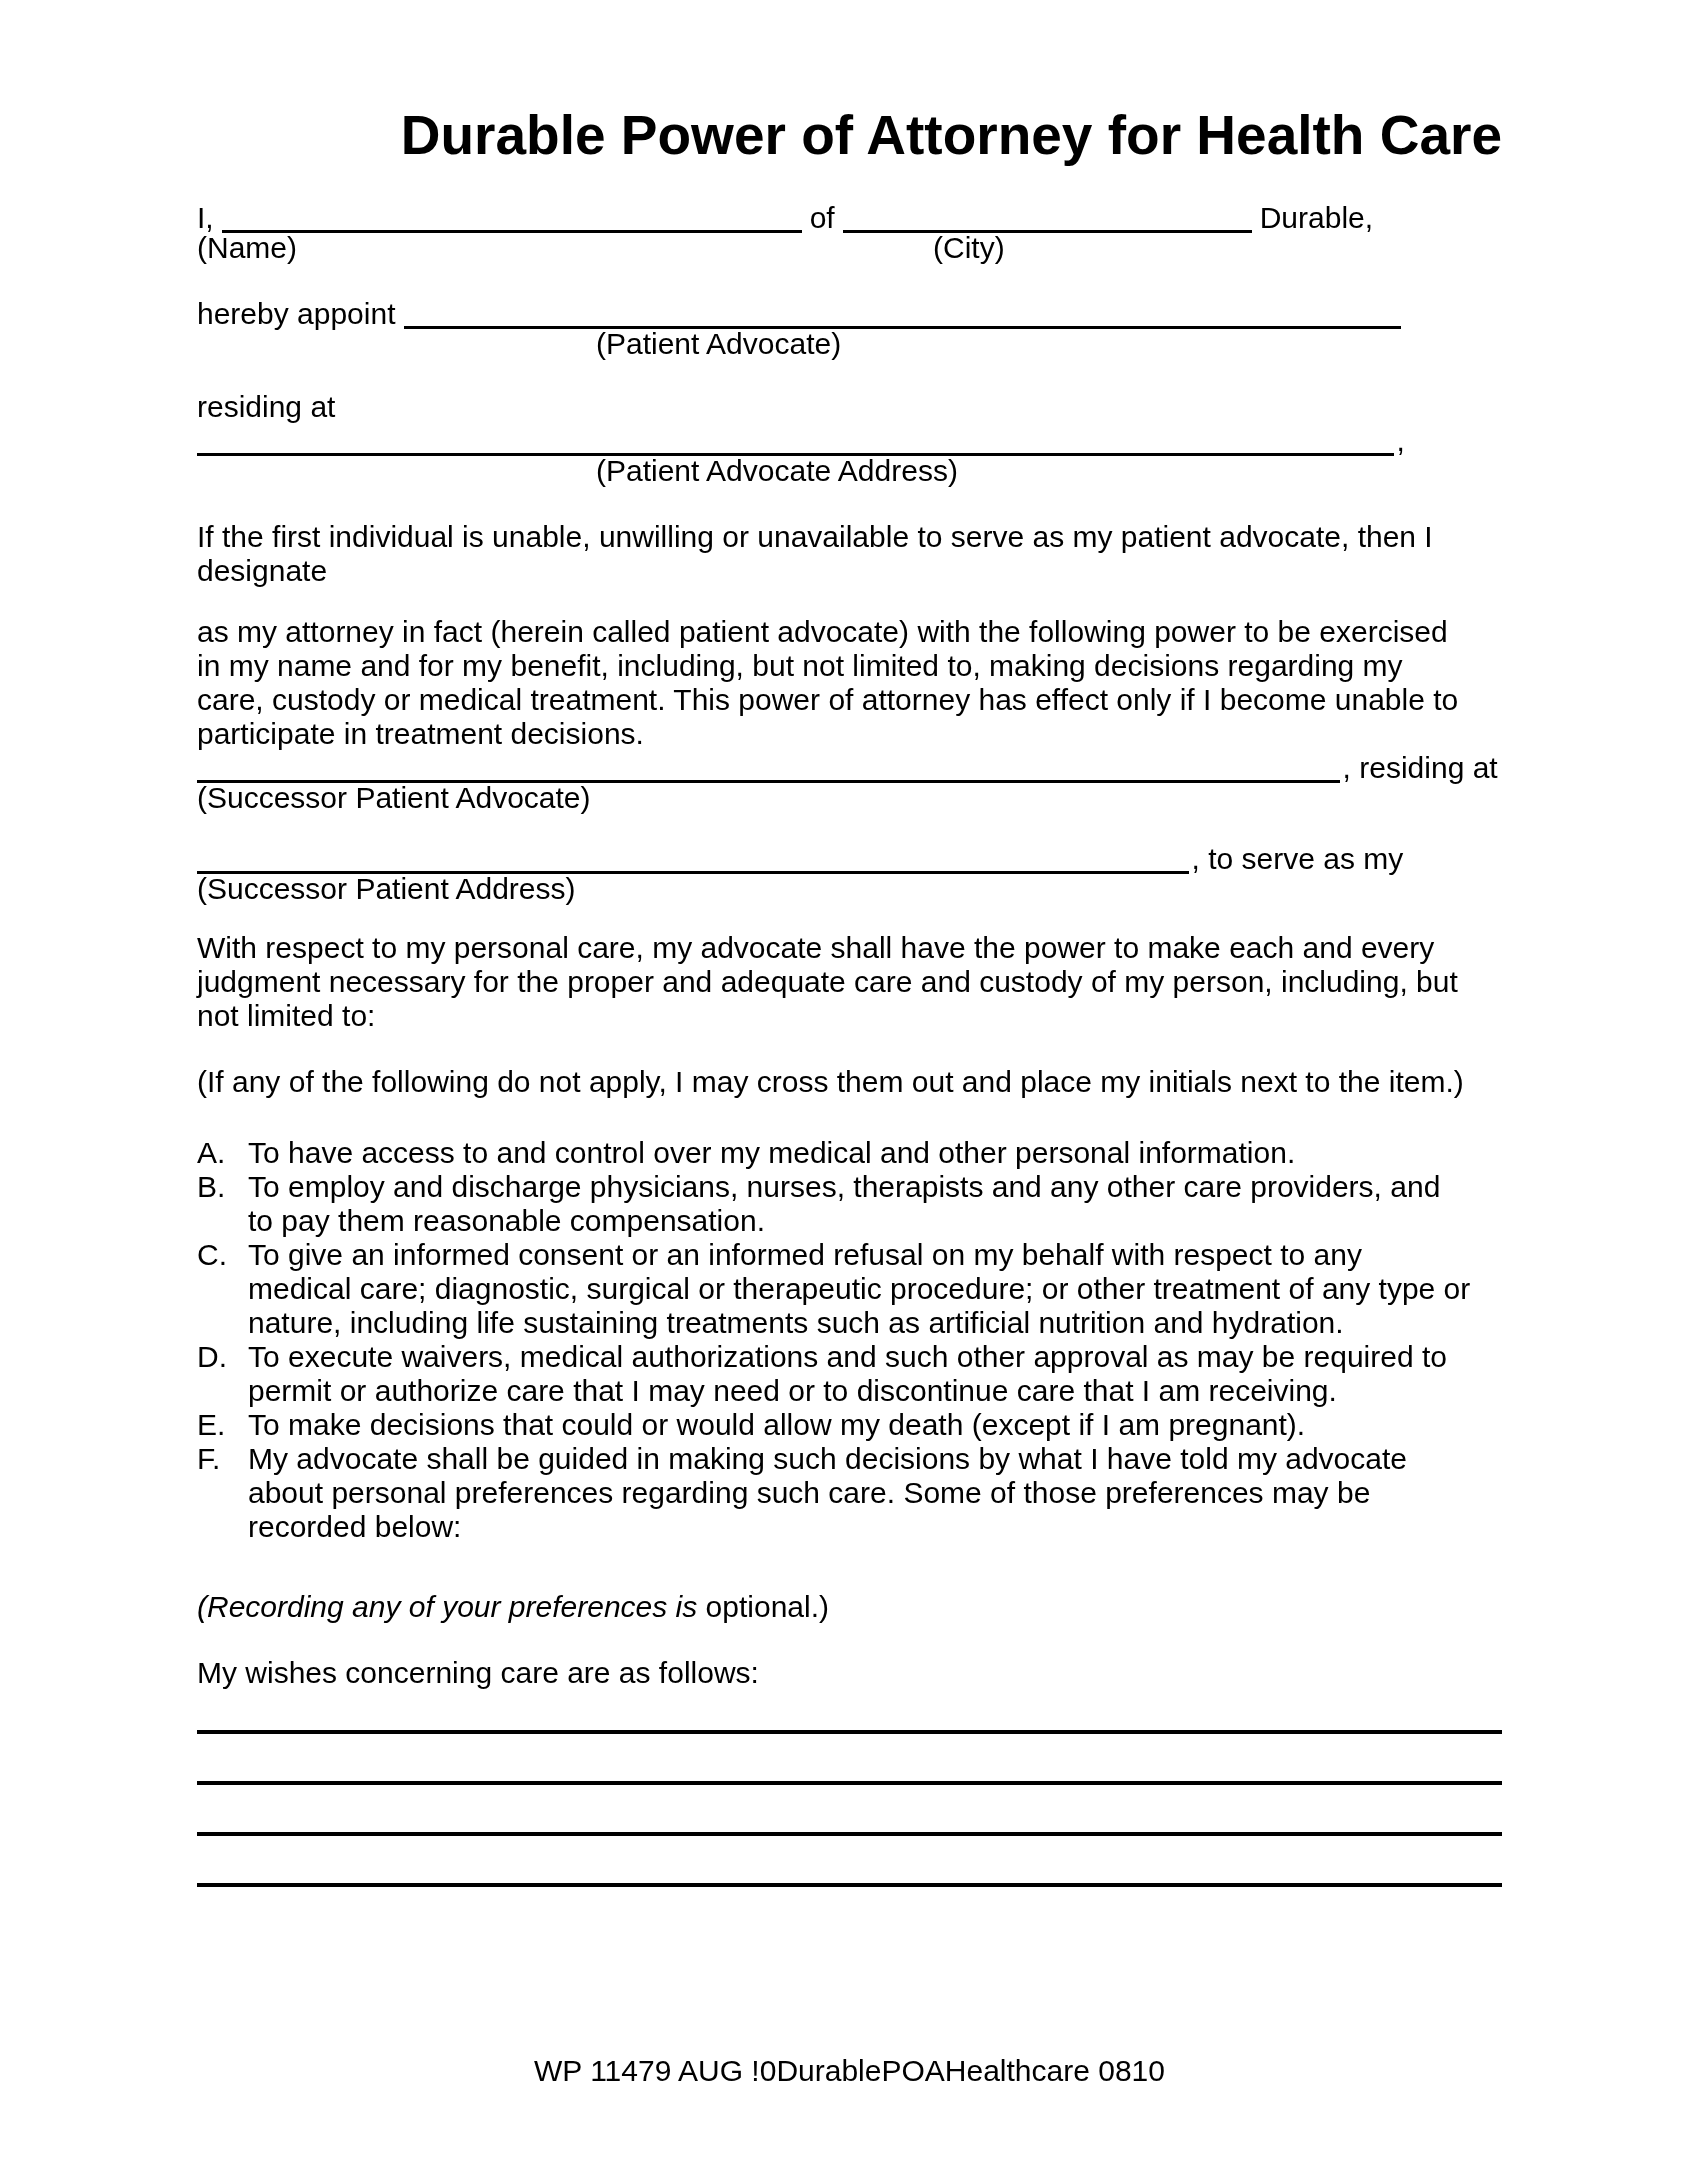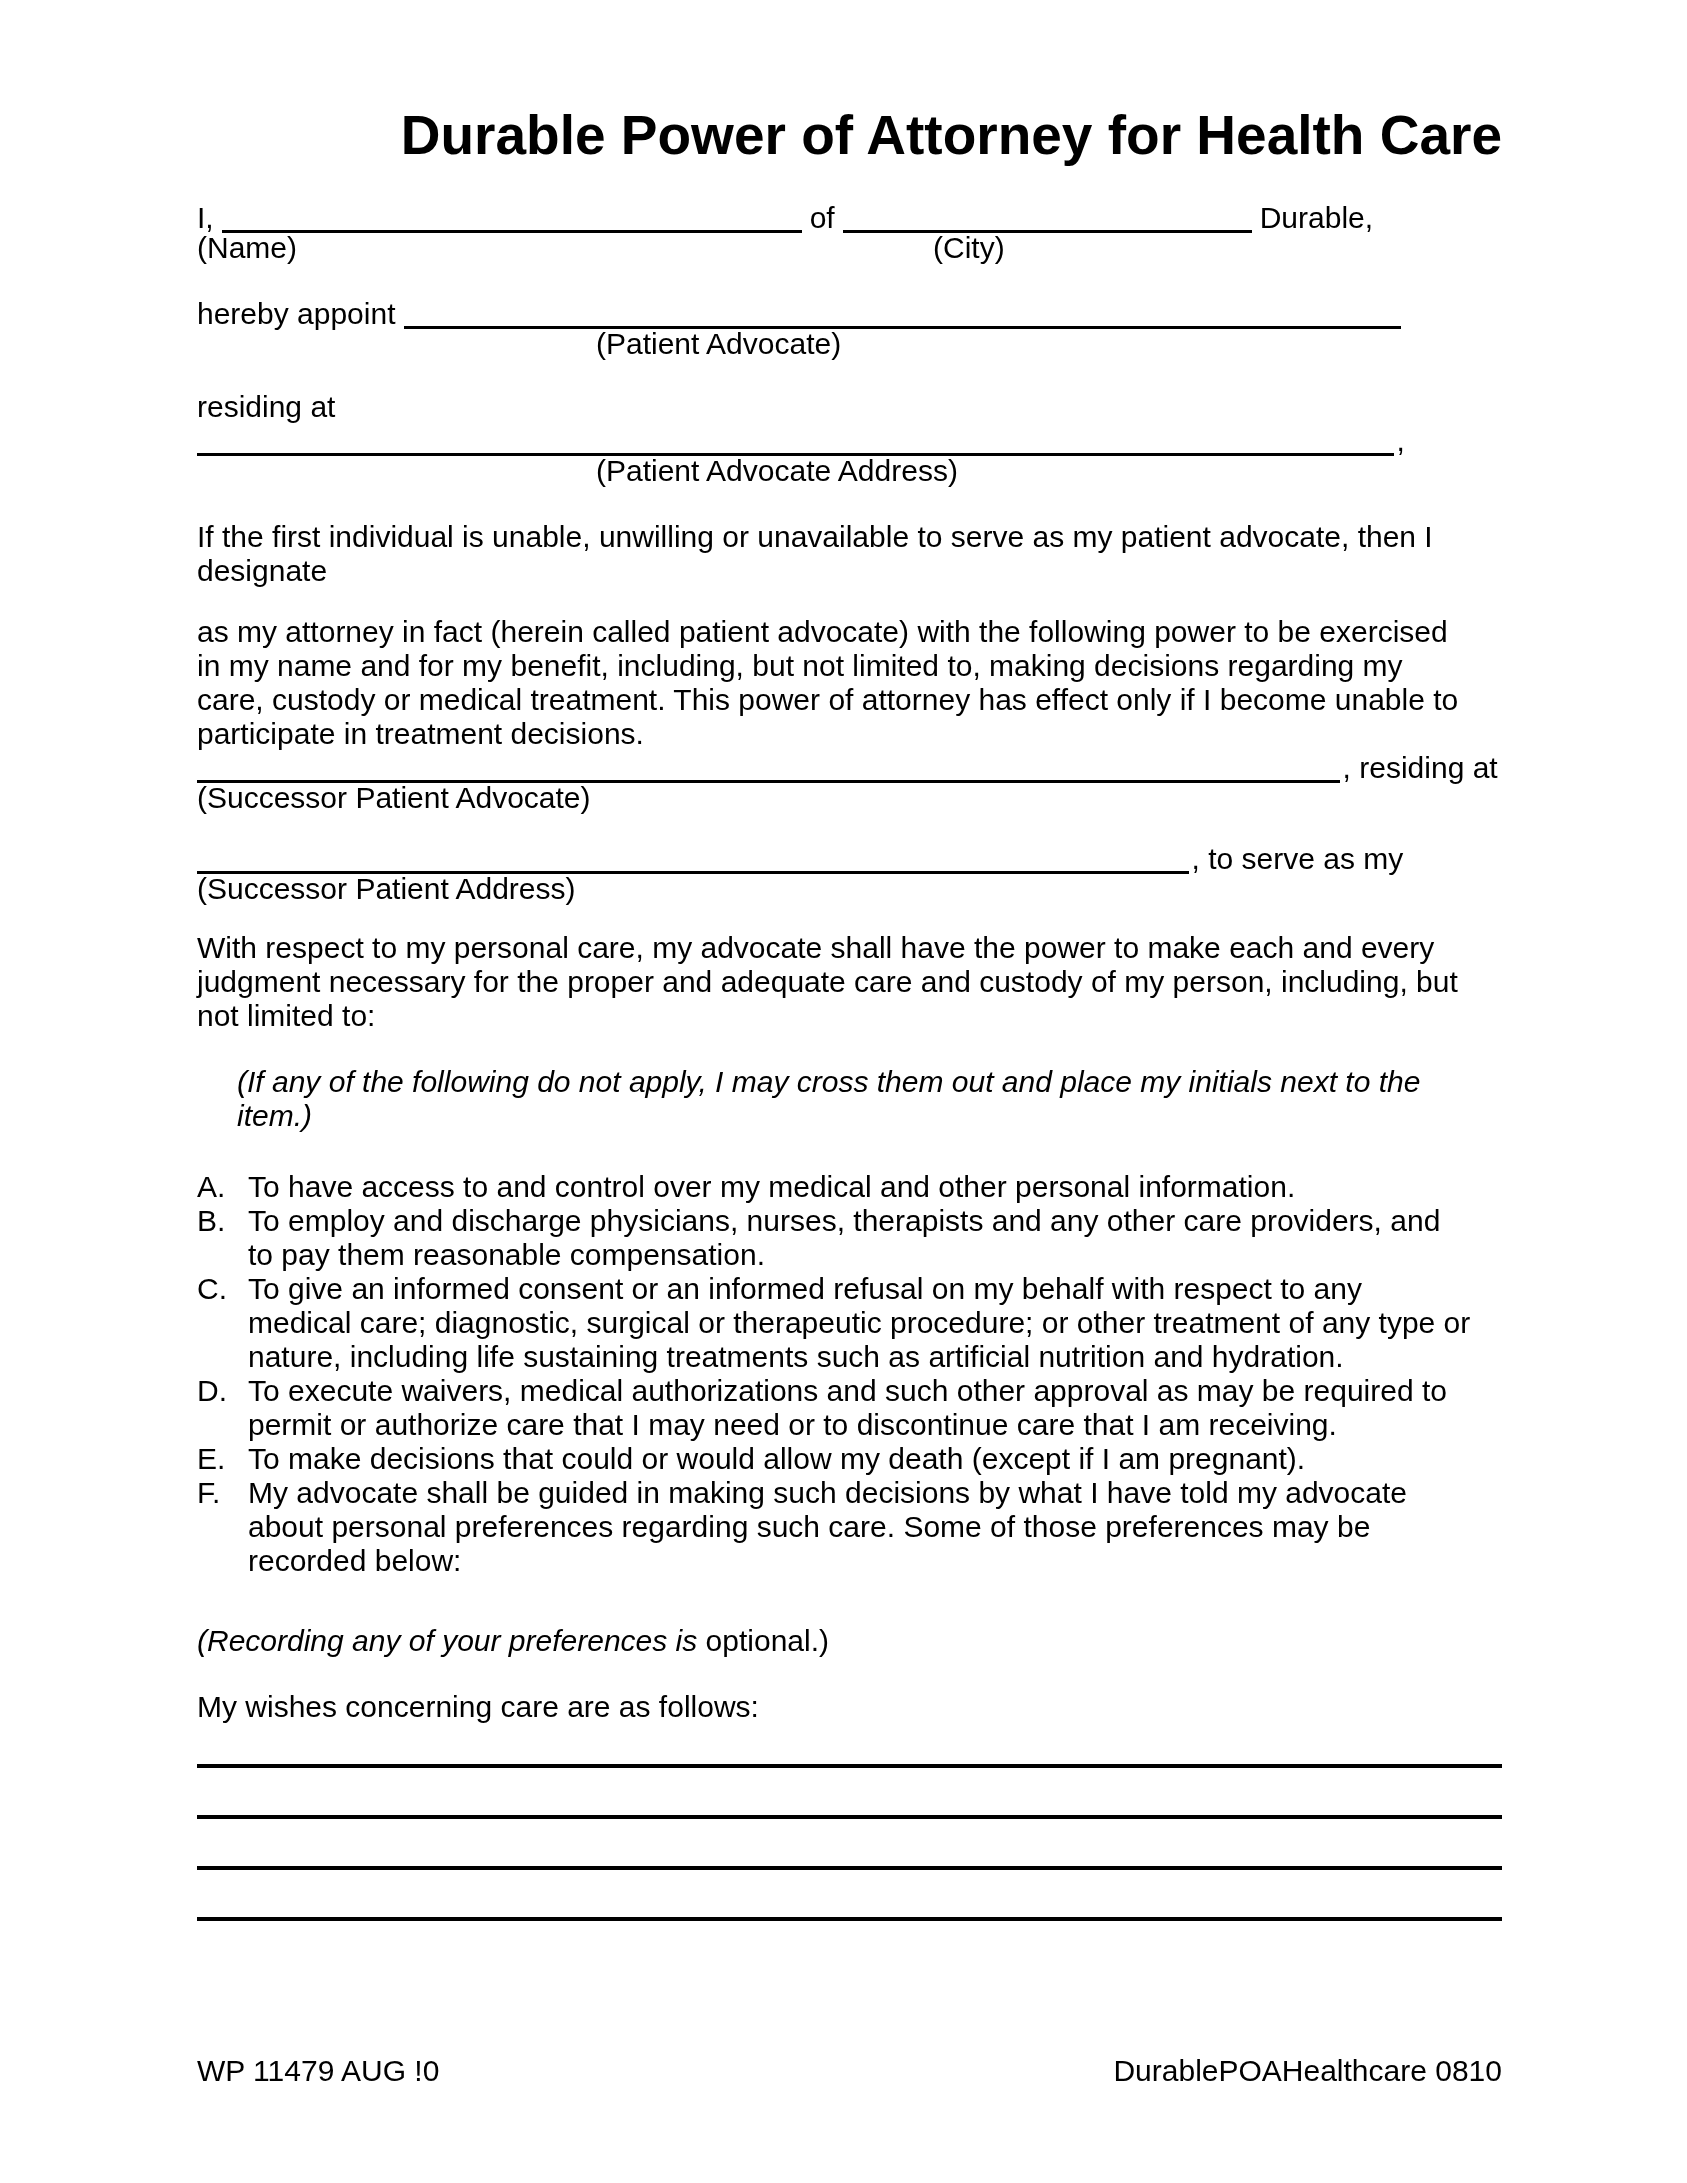--- a/index.html
+++ b/index.html
@@ -21,35 +21,35 @@
   }
   .blank.flush{margin-left:0;}
   .sublabels,.sublabel{font-size:30px;line-height:25px;}
   .appoint-row{margin-top:37px;}
   .residing{margin-top:34px;}
   .para{white-space:pre;margin:0;}
   .para1{margin-top:26.5px;}
   .para2{margin-top:37px;}
   .succ2-row{margin-top:32px;}
   .para3{margin-top:30px;}
-  .note-crossout{margin-top:32px;font-style:italic;margin-left:40px;}
+  .note-crossout{margin-top:32px;}
   .list{margin-top:37px;}
   .li{display:flex;align-items:flex-start;}
   .li-label{flex:0 0 51px;}
   .li-text{white-space:pre;}
   .note-recording{margin-top:46px;}
   .note-recording .it{font-style:italic;}
   .wishes-heading{margin-top:32px;}
   .wline{
     height:0;border-top:4px solid #000;width:100%;margin-top:47px;
   }
   .wline.first{margin-top:40px;}
   .footer{
     position:absolute;top:2054px;left:197px;right:185px;
-    display:flex;justify-content:space-between;
+    display:flex;justify-content:center;
   }
 </style>
 </head>
 <body>
 
 <div class="content">
 
   <div class="title">Durable Power of Attorney for Health Care</div>
 
   <div class="row row1">

